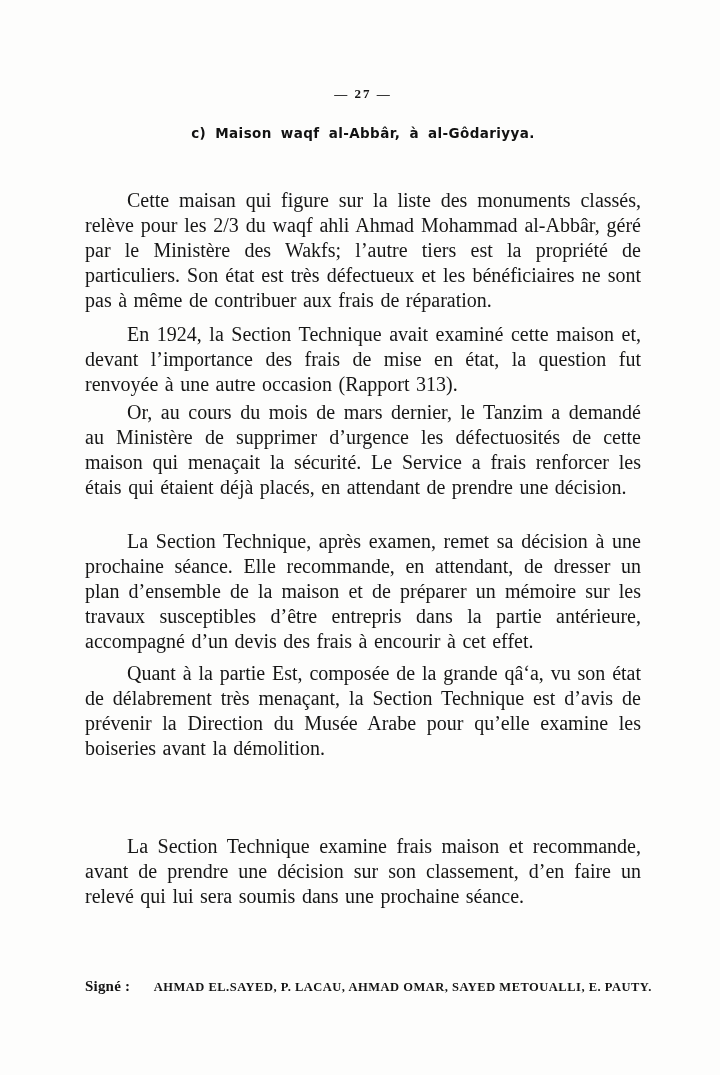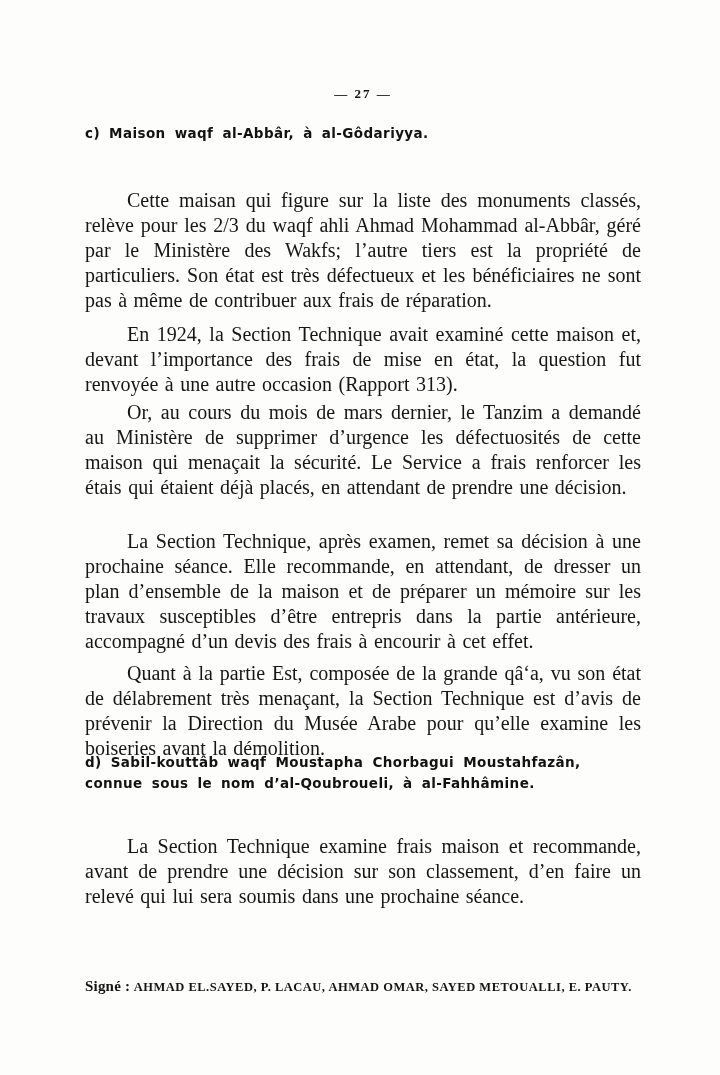--- a/index.html
+++ b/index.html
@@ -24,21 +24,21 @@
   }
   .page-number {
     top: 86px;
     text-align: center;
     font-size: 13px;
     font-weight: bold;
     letter-spacing: 2px;
     color: #141414;
   }
   .section-heading {
-    text-align: left;
+    text-align: center;
     font-family: "DejaVu Sans", sans-serif;
     font-weight: bold;
     font-size: 13.5px;
     letter-spacing: 0.4px;
     word-spacing: 4px;
     color: #121212;
     line-height: 21px;
   }
   .heading-c { top: 123px; }
   .heading-d { top: 752px; }
@@ -64,20 +64,21 @@
     letter-spacing: 0.4px;
     color: #141414;
     white-space: nowrap;
   }
   .signature .sig-label {
     font-size: 15px;
     letter-spacing: 0.2px;
   }
   .signature .sig-names {
     letter-spacing: 0.5px;
+    margin-left: 20px;
   }
 </style>
 </head>
 <body>
 
 <div class="page">
 
   <div class="block page-number">— 27 —</div>
 
   <div class="block section-heading heading-c">c)  Maison waqf al-Abbâr, à al-Gôdariyya.</div>
@@ -85,24 +86,20 @@
   <p class="block para p1">Cette maisan qui figure sur la liste des monuments classés, relève pour les 2/3 du waqf ahli Ahmad Mohammad al-Abbâr, géré par le Ministère des Wakfs; l’autre tiers est la propriété de particuliers. Son état est très défectueux et les bénéficiaires ne sont pas à même de contribuer aux frais de réparation.</p>
 
   <p class="block para p2">En 1924, la Section Technique avait examiné cette maison et, devant l’importance des frais de mise en état, la question fut renvoyée à une autre occasion (Rapport 313).</p>
 
   <p class="block para p3">Or, au cours du mois de mars dernier, le Tanzim a demandé au Ministère de supprimer d’urgence les défectuosités de cette maison qui menaçait la sécurité. Le Service a frais renforcer les étais qui étaient déjà placés, en attendant de prendre une décision.</p>
 
   <p class="block para p4">La Section Technique, après examen, remet sa décision à une prochaine séance. Elle recommande, en attendant, de dresser un plan d’ensemble de la maison et de préparer un mémoire sur les travaux susceptibles d’être entrepris dans la partie antérieure, accompagné d’un devis des frais à encourir à cet effet.</p>
 
   <p class="block para p5">Quant à la partie Est, composée de la grande qâ‘a, vu son état de délabrement très menaçant, la Section Technique est d’avis de prévenir la Direction du Musée Arabe pour qu’elle examine les boiseries avant la démolition.</p>
 
-  <div class="block section-heading heading-d">
-    <span style="display:block;">d) Sabil-kouttâb waqf Moustapha Chorbagui Moustahfazân,</span>
-    <span style="display:block;">connue sous le nom d’al-Qoubroueli, à al-Fahhâmine.</span>
-  </div>
 
   <p class="block para p6">La Section Technique examine frais maison et recommande, avant de prendre une décision sur son classement, d’en faire un relevé qui lui sera soumis dans une prochaine séance.</p>
 
 
   <div class="block signature">
     <span class="sig-label">Signé :</span>
     <span class="sig-names">AHMAD EL.SAYED, P. LACAU, AHMAD OMAR, SAYED METOUALLI, E. PAUTY.</span>
   </div>
 
 </div>

